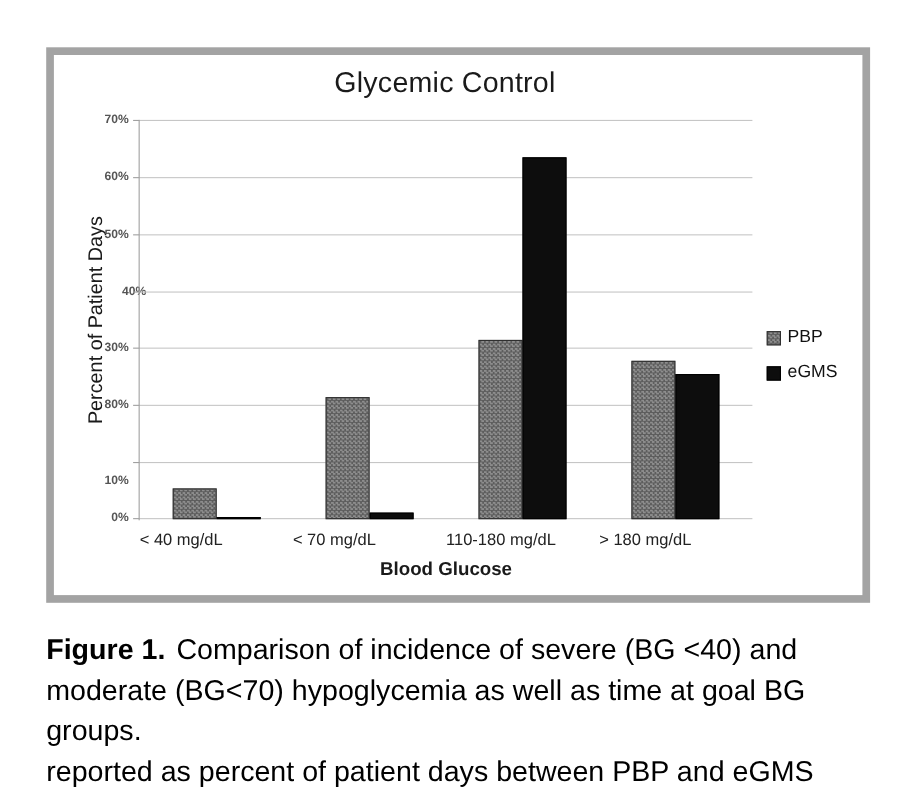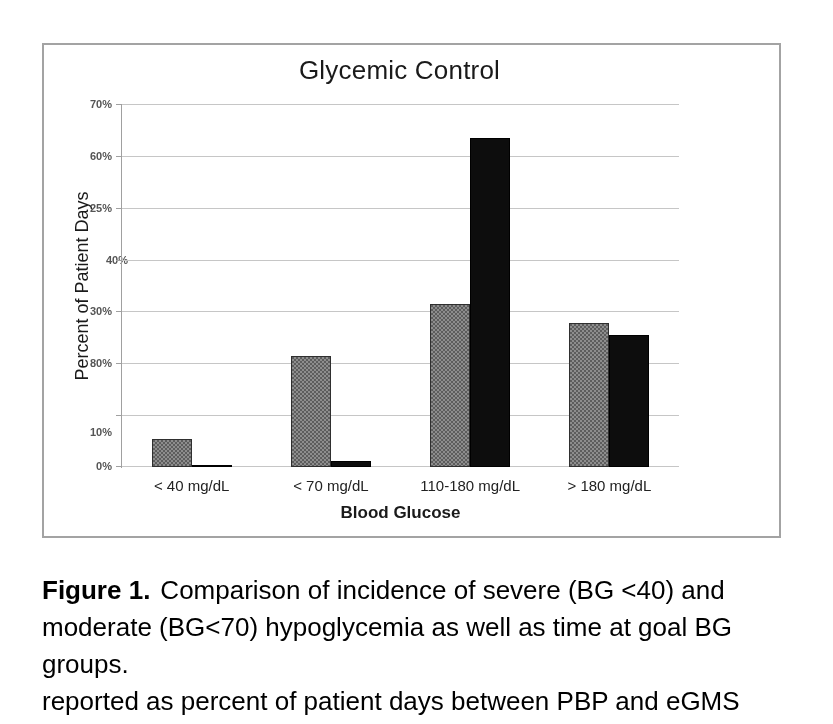--- a/index.html
+++ b/index.html
@@ -1,20 +1,20 @@
 <!DOCTYPE html>
 <html><head>
 <meta charset="utf-8">
 <style>
   html,body{margin:0;padding:0;background:#ffffff;}
   body{width:833px;height:724px;font-family:"Liberation Sans",sans-serif;color:#1a1a1a;position:relative;overflow:hidden;}
 
   .figure-box{
     position:absolute;left:42px;top:43px;width:735px;height:491px;
-    border:2px solid #a3a3a3;background:#ffffff;
+    border:7px solid #a3a3a3;background:#ffffff;
   }
   .chart-title{
     position:absolute;top:10px;left:77px;width:557px;
     text-align:center;font-size:26px;font-weight:400;color:#1a1a1a;letter-spacing:0.2px;
   }
   .y-axis-title{
     position:absolute;left:38px;top:241px;transform:translate(-50%,-50%) rotate(-90deg);
     white-space:nowrap;font-size:18px;font-weight:500;color:#1a1a1a;
   }
   .y-ticks{position:absolute;left:0;top:0;width:68px;height:491px;}
@@ -37,21 +37,21 @@
     background-image:conic-gradient(#8d8d8d 25%,#5d5d5d 0 50%,#8d8d8d 0 75%,#5d5d5d 0);
     background-size:4px 4px;
     border:1px solid #2f2f2f;
   }
   .bar-solid{background:#0d0d0d;border:1px solid #000000;}
 
   .x-categories{
     position:absolute;left:78px;top:432px;width:557px;display:flex;
   }
   .x-category{
-    flex:1;text-align:center;font-size:15px;font-weight:500;color:#222222;
+    flex:1;font-size:15px;font-weight:500;color:#222222;
   }
   .x-axis-title{
     position:absolute;left:78px;top:458px;width:557px;text-align:center;
     font-size:17px;font-weight:700;color:#1a1a1a;
   }
 
   .legend{
     position:absolute;left:648px;top:248px;display:flex;flex-direction:column;gap:14px;
   }
   .legend-row{display:flex;align-items:center;gap:6px;}
@@ -71,21 +71,21 @@
   <div class="chart-title">Glycemic Control</div>
 
   <div class="y-axis-title">Percent of Patient Days</div>
 
   <div class="y-ticks">
       <div class="y-tick" style="top: 415px;">0%</div>
       <div class="y-tick" style="top: 381px;">10%</div>
       <div class="y-tick" style="top: 312px;">80%</div>
       <div class="y-tick" style="top: 260px;">30%</div>
       <div class="y-tick" style="top: 209px; padding-left: 16px;">40%</div>
-      <div class="y-tick" style="top: 157px;">25%</div>
+      <div class="y-tick" style="top: 157px;">50%</div>
       <div class="y-tick" style="top: 105px;">60%</div>
       <div class="y-tick" style="top: 53px;">70%</div>
     </div>
   <div class="y-axis-line"></div>
 
   <div class="plot-area">
       <div class="gridline" style="top: 362px;"></div>
       <div class="gridline" style="top: 311px;"></div>
       <div class="gridline" style="top: 259px;"></div>
       <div class="gridline" style="top: 207px;"></div>
@@ -113,20 +113,30 @@
 
   <div class="x-categories">
     <div class="x-category">&lt; 40 mg/dL</div>
     <div class="x-category">&lt; 70 mg/dL</div>
     <div class="x-category">110-180 mg/dL</div>
     <div class="x-category">&gt; 180 mg/dL</div>
   </div>
 
   <div class="x-axis-title">Blood Glucose</div>
 
+  <div class="legend">
+    <div class="legend-row">
+      <span class="legend-swatch bar-checker"></span>
+      <span class="legend-label">PBP</span>
+    </div>
+    <div class="legend-row">
+      <span class="legend-swatch bar-solid"></span>
+      <span class="legend-label">eGMS</span>
+    </div>
+  </div>
 <div class="tick-mark" style="top: 421px;"></div>
     <div class="tick-mark" style="top: 370px;"></div>
     <div class="tick-mark" style="top: 318px;"></div>
     <div class="tick-mark" style="top: 266px;"></div>
     <div class="tick-mark" style="top: 215px;"></div>
     <div class="tick-mark" style="top: 163px;"></div>
     <div class="tick-mark" style="top: 111px;"></div>
     <div class="tick-mark" style="top: 59px;"></div>
   </div>
 

